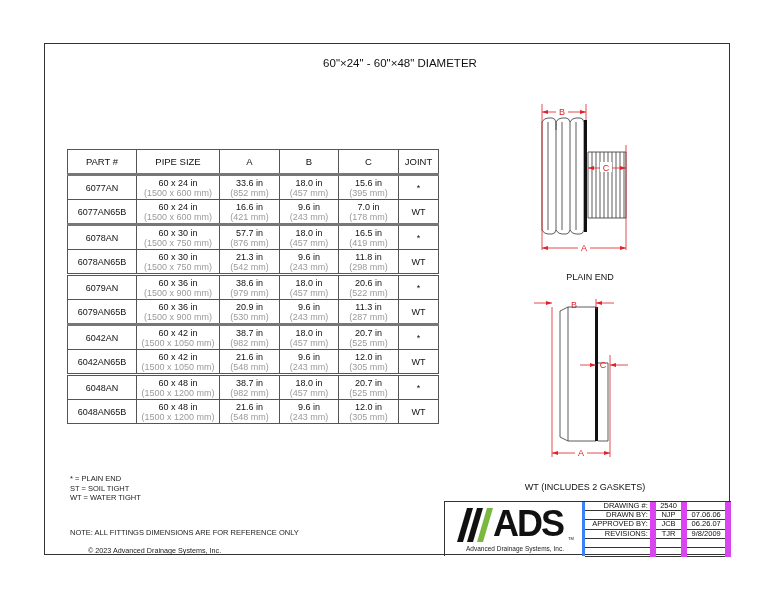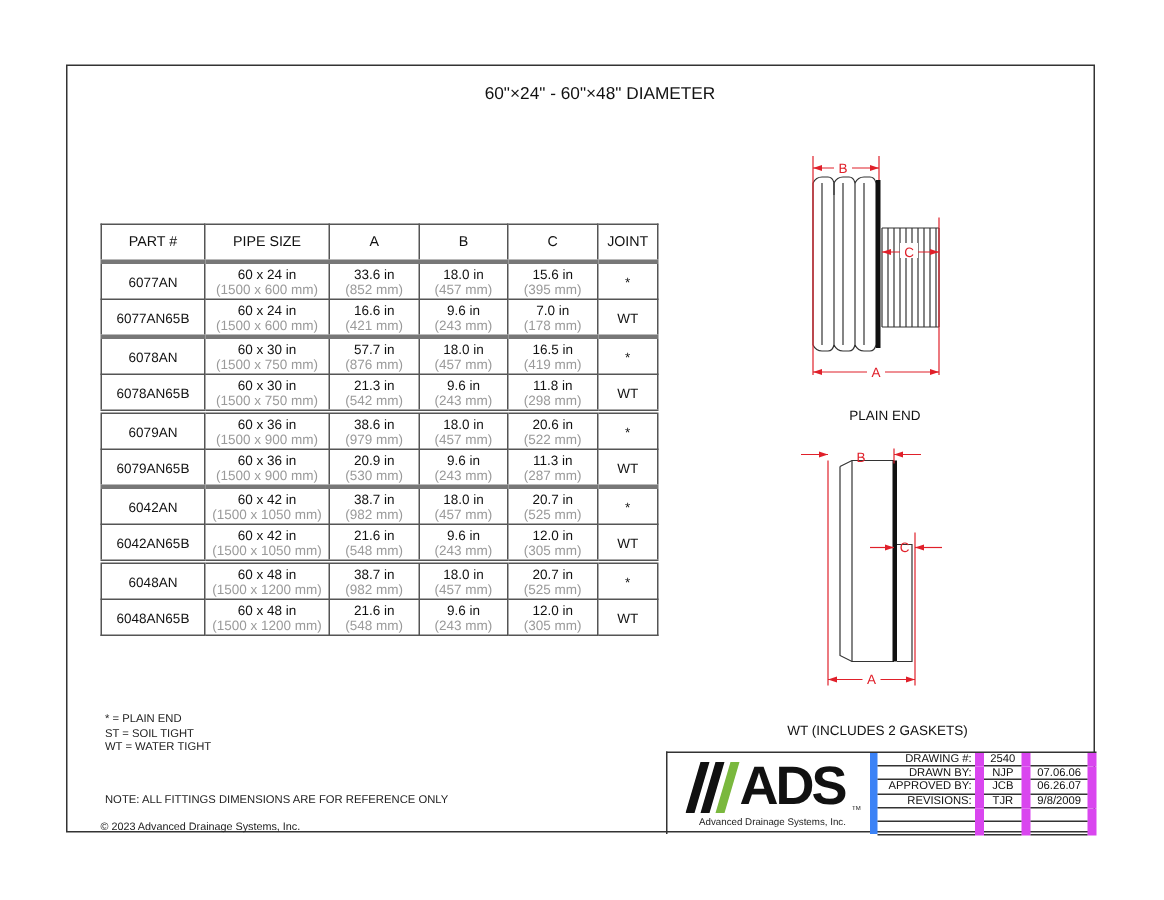--- a/index.html
+++ b/index.html
@@ -26,32 +26,32 @@
   table.spec th { height: 23px; font-weight: normal; font-size: 9.5px; }
   table.spec td { height: 23px; line-height: 10px; }
   table.spec .sub { color: #9a9a9a; display: block; }
   table.spec tr.grp td { border-top: 3px solid #777; }
   table.spec tr.grp2 td { border-top: 3px double #555; }
   col.c1 { width: 69px; } col.c2 { width: 83px; } col.c3 { width: 60px; }
   col.c4 { width: 59px; } col.c5 { width: 60px; } col.c6 { width: 40px; }
 
   .legend { position: absolute; left: 70px; top: 474px; font-size: 7.5px; line-height: 9.5px; color: #222; }
   .note { position: absolute; left: 70px; top: 528px; font-size: 7.5px; color: #222; }
-  .copy { position: absolute; left: 67px; top: 546px; font-size: 7.2px; color: #222; }
+  .copy { position: absolute; left: 88px; top: 546px; font-size: 7.2px; color: #222; }
 
   .caption { position: absolute; font-size: 9px; color: #111; text-align: center; }
 
   
   .tblock {
     position: absolute; left: 444px; top: 501px; width: 287px; height: 55px;
     border-top: 1.5px solid #333; border-left: 1.5px solid #333; box-sizing: border-box;
   }
   .logo-cell {
     position: absolute; left: 0; top: 0; width: 140px; height: 54px;
-    border-right: 5px solid #3b82f6; box-sizing: border-box;
+    border-right: 3px solid #3b82f6; box-sizing: border-box;
   }
   .logo-text {
     position: absolute; left: 22px; top: 4px; font-weight: bold; font-size: 36px; letter-spacing: -2px;
     font-family: "Liberation Sans", sans-serif; color: #111; line-height: 36px;
   }
   .logo-tm { position: absolute; left: 123px; top: 34px; font-size: 4px; color: #111; }
   .logo-sub { position: absolute; left: 0; width: 140px; top: 43px; text-align: center; font-size: 6.5px; color: #222; }
   .info { position: absolute; left: 140px; top: 0; }
   .info table { border-collapse: collapse; font-size: 7.5px; }
   .info td { border-bottom: 1px solid #333; border-right: 6px solid #d946ef; height: 8.2px; padding: 0 2px; line-height: 8px; }

